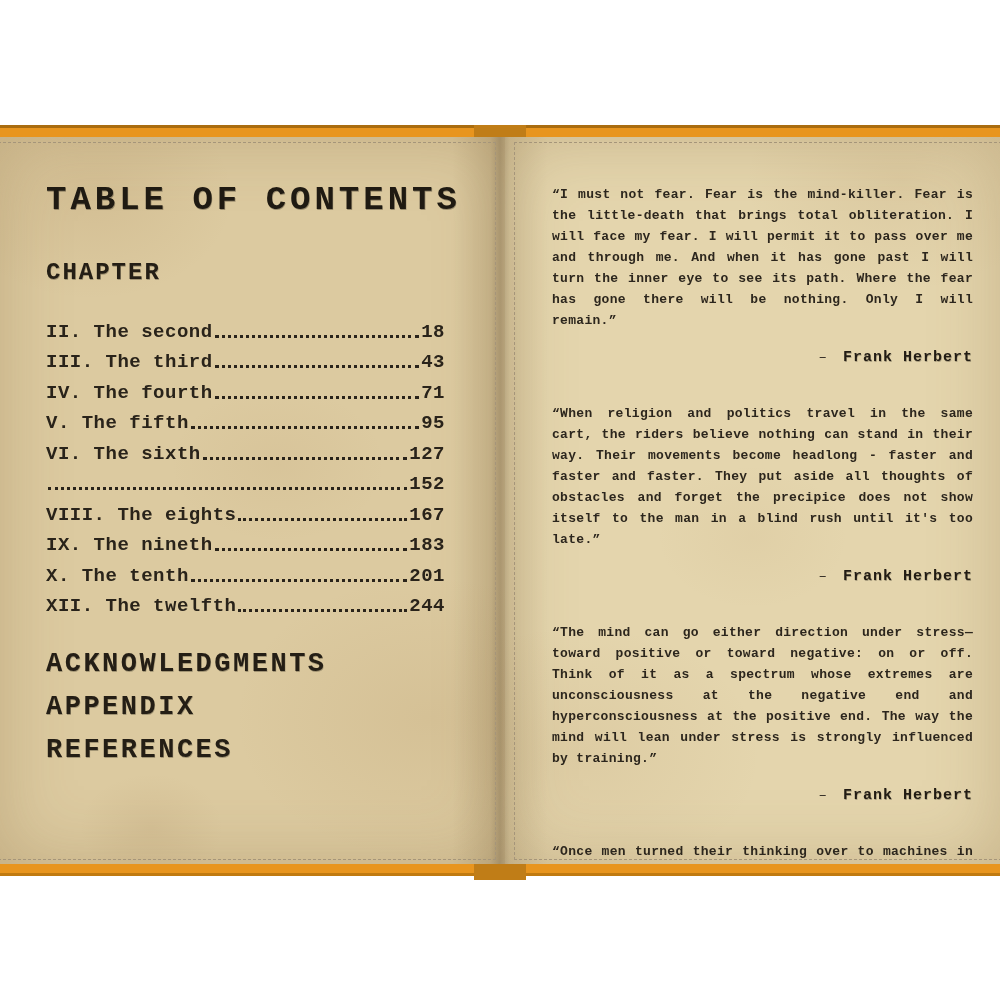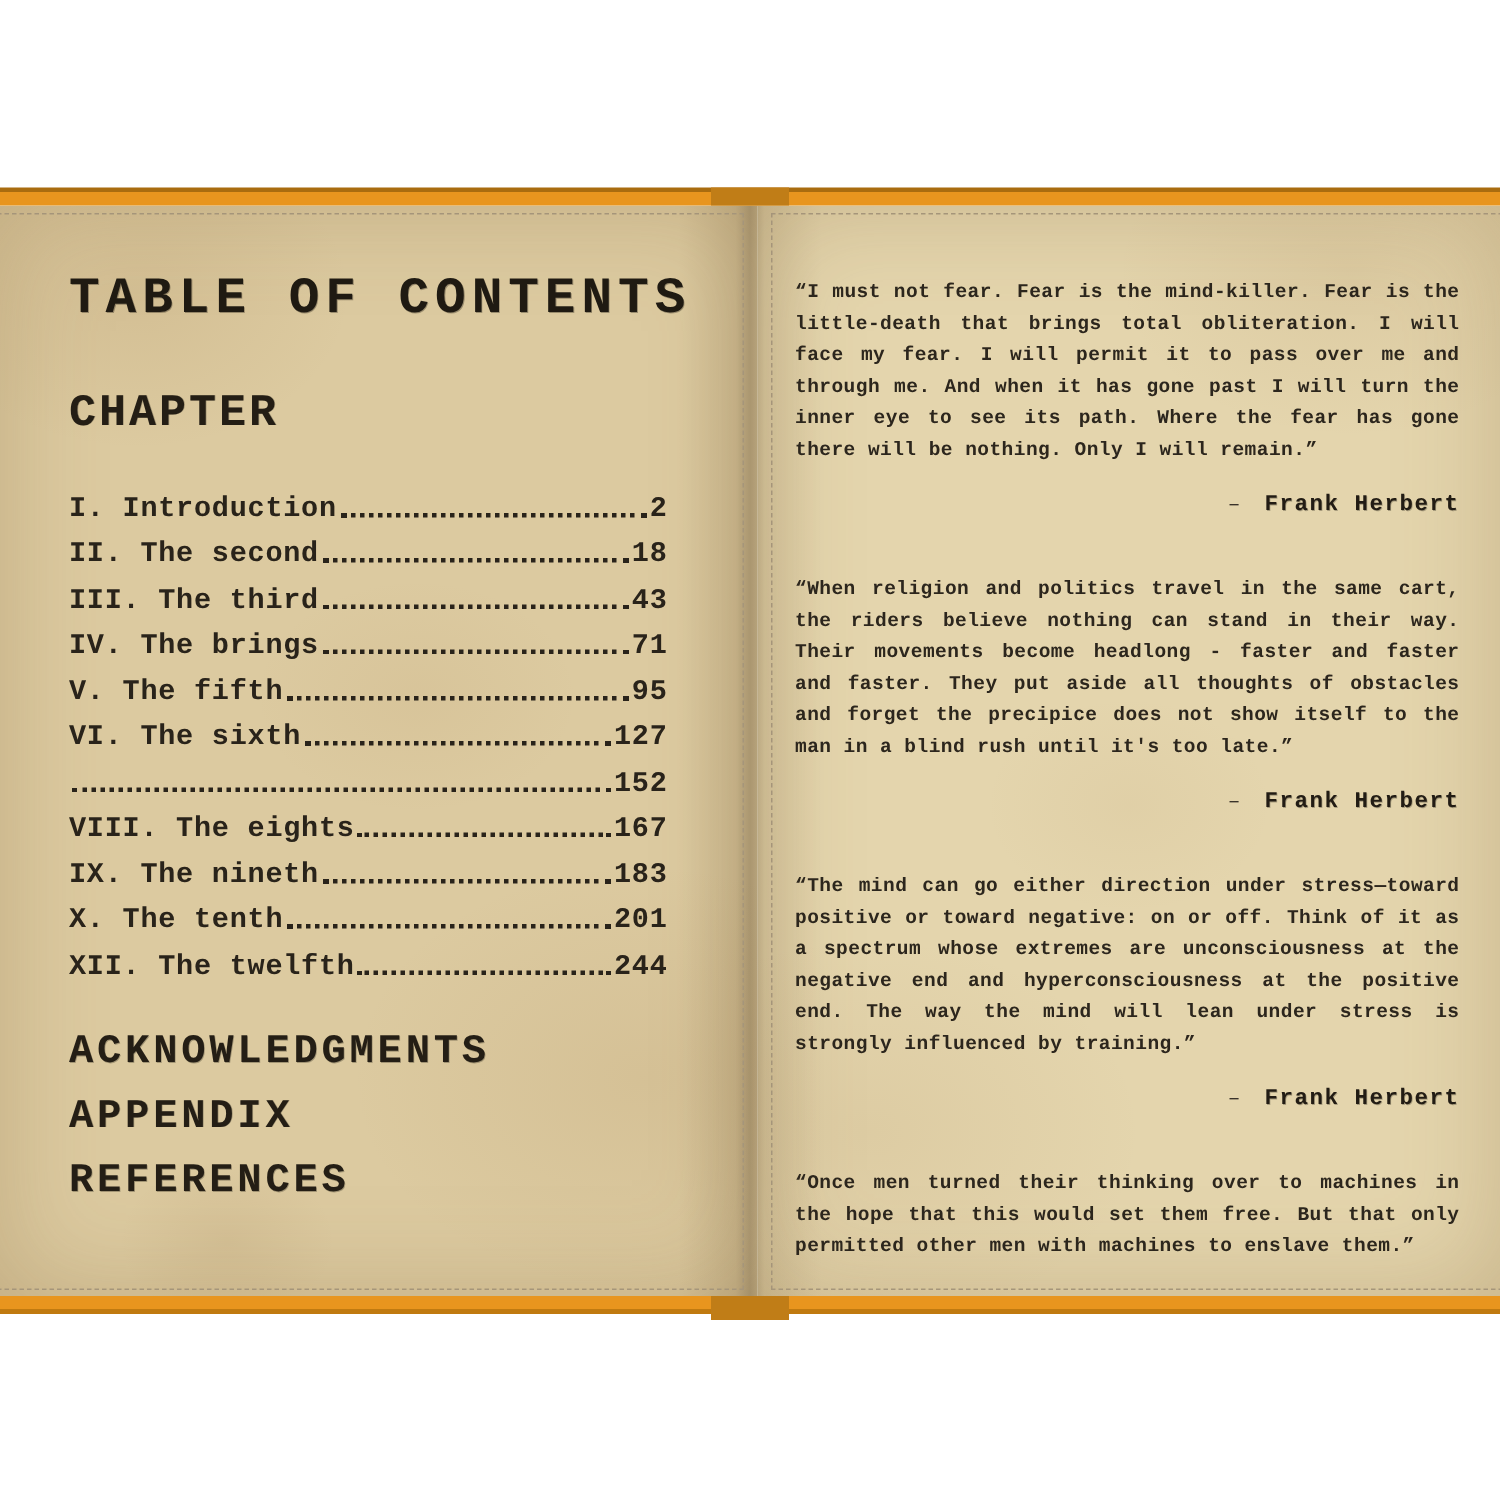--- a/index.html
+++ b/index.html
@@ -114,21 +114,21 @@
     font-size: 34px;
     font-weight: bold;
     letter-spacing: 4px;
     text-align: center;
     color: #1f1a12;
     text-shadow: 0.6px 0.6px 0 rgba(31,26,18,0.35);
     white-space: nowrap;
   }
   .chapter-heading {
     margin: 40px 0 0 0;
-    font-size: 30px;
+    font-size: 24px;
     font-weight: bold;
     letter-spacing: 2px;
     color: #241e15;
     text-shadow: 0.5px 0.5px 0 rgba(31,26,18,0.3);
   }
   .toc-list { margin-top: 26px; }
   .toc-row {
     display: flex;
     align-items: flex-end;
     height: 30.5px;
@@ -157,20 +157,21 @@
     margin-bottom: 13px;
     text-shadow: 0.5px 0.5px 0 rgba(31,26,18,0.3);
   }
 
   
   .right-content {
     position: relative;
     z-index: 2;
     padding: 47px 27px 0 25px;
     color: #2c261d;
+    margin-left: 22px;
   }
   .quote-block { margin: 0 0 37px 0; }
   .quote-text {
     margin: 0;
     font-size: 13px;
     font-weight: bold;
     line-height: 21px;
     letter-spacing: 0.3px;
     text-align: justify;
     color: #2c261d;
@@ -207,40 +208,35 @@
     <div class="pages">
 
       <section class="page page-left">
         <div class="stitch stitch-left"></div>
         <div class="left-content">
           <h1 class="toc-title">TABLE OF CONTENTS</h1>
           <h2 class="chapter-heading">CHAPTER</h2>
 
           <div class="toc-list">
 
-              <div class="toc-row">
-                <span class="toc-label">I. Introduction</span>
-                <span class="toc-dots"></span>
-                <span class="toc-page">2</span>
-              </div>
 
               <div class="toc-row">
                 <span class="toc-label">II. The second</span>
                 <span class="toc-dots"></span>
                 <span class="toc-page">18</span>
               </div>
 
               <div class="toc-row">
                 <span class="toc-label">III. The third</span>
                 <span class="toc-dots"></span>
                 <span class="toc-page">43</span>
               </div>
 
               <div class="toc-row">
-                <span class="toc-label">IV. The brings</span>
+                <span class="toc-label">IV. The fourth</span>
                 <span class="toc-dots"></span>
                 <span class="toc-page">71</span>
               </div>
 
               <div class="toc-row">
                 <span class="toc-label">V. The fifth</span>
                 <span class="toc-dots"></span>
                 <span class="toc-page">95</span>
               </div>
 

